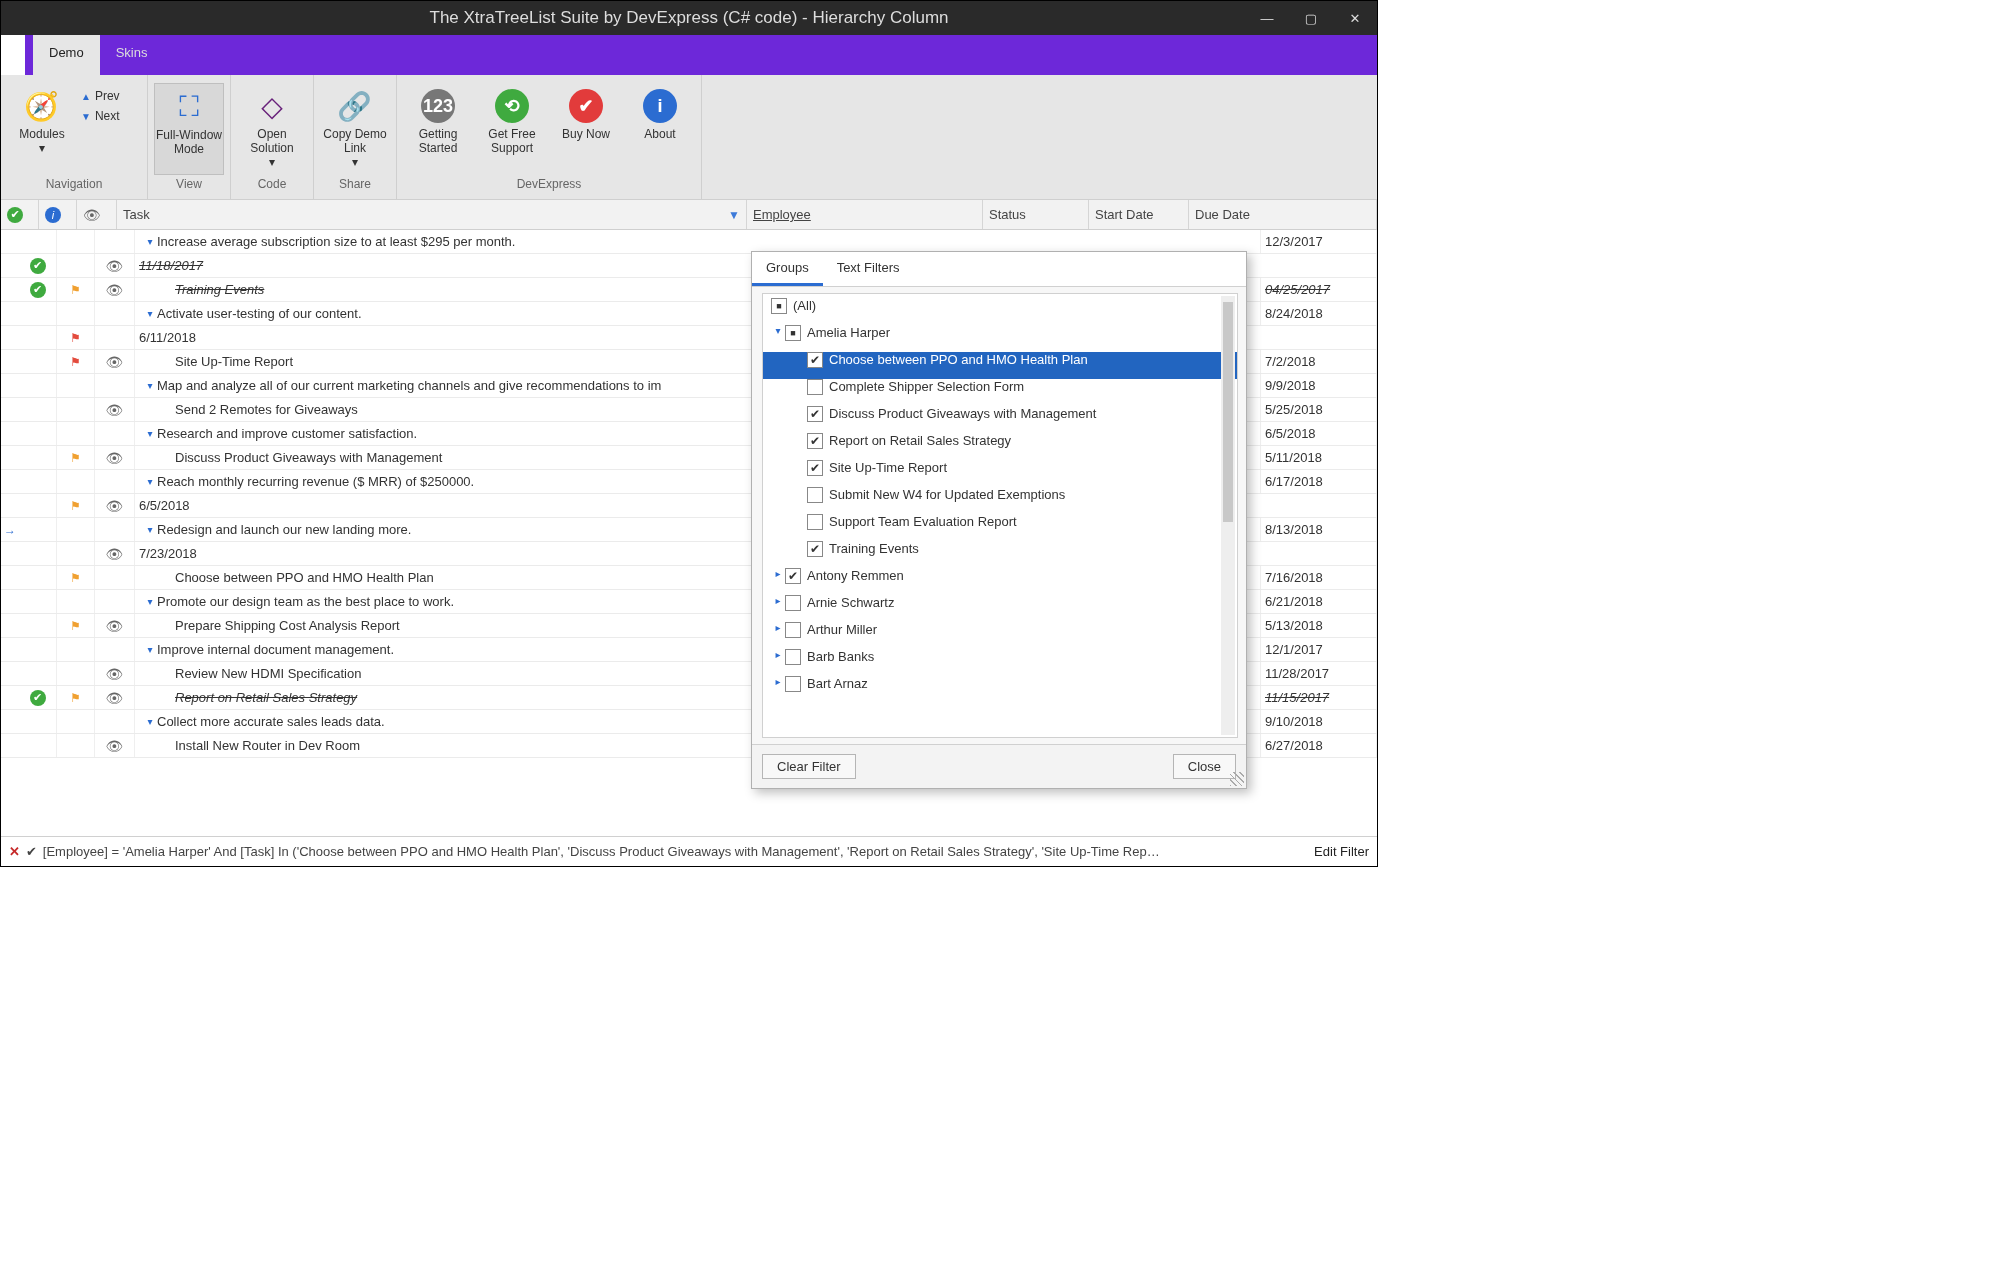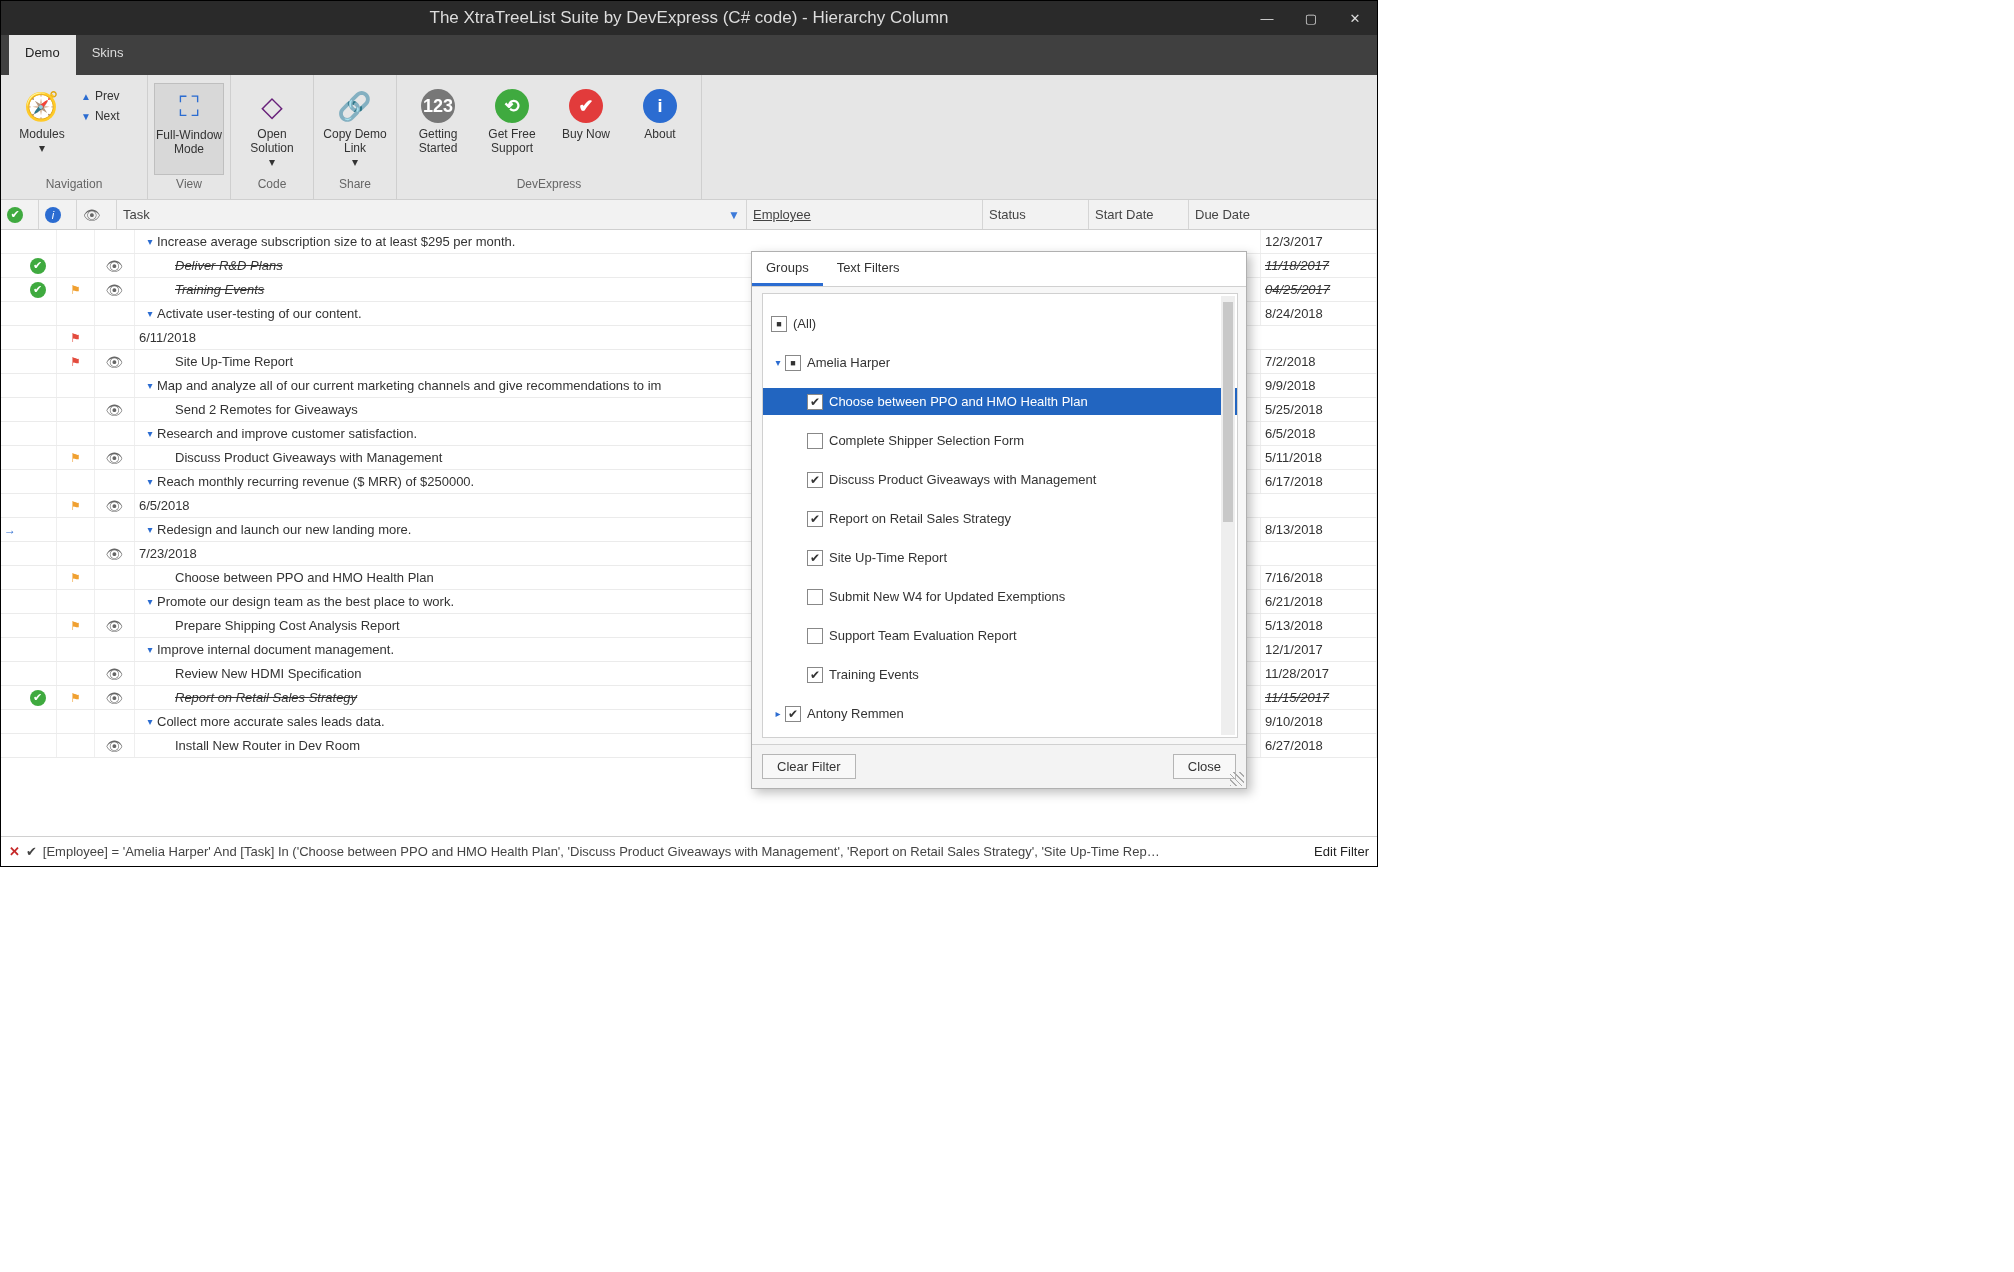--- a/index.html
+++ b/index.html
@@ -4,21 +4,21 @@
 <style>
   * { box-sizing: border-box; }
   body { margin: 0; font-family: "Segoe UI", Tahoma, sans-serif; font-size: 13px; background: #fff; color: #333; user-select: none; }
   .wrap { width: 1378px; height: 867px; border: 1px solid #000; display: flex; flex-direction: column; position: relative; }
   
   .titlebar { height: 34px; background: #2a2a2a; color: #ddd; display: flex; align-items: center; justify-content: center; position: relative; }
   .titlebar .t { font-size: 17px; }
   .titlebar .ctrls { position: absolute; right: 0; top: 0; display: flex; height: 100%; }
   .titlebar .ctrls div { width: 44px; display: flex; align-items: center; justify-content: center; color: #ddd; }
   
-  .tabbar { height: 40px; background: #404040; display: flex; padding-left: 8px; }
+  .tabbar { height: 40px; background: #6d28d9; display: flex; padding-left: 8px; margin-left: 24px; }
   .tab { padding: 10px 16px; color: #ddd; }
   .tab.active { background: #e6e6e6; color: #222; }
   
   .ribbon { background: #e6e6e6; border-bottom: 1px solid #cfcfcf; display: flex; }
   .rgroup { border-right: 1px solid #cfcfcf; padding: 4px 6px; display: flex; flex-direction: column; align-items: center; justify-content: space-between; }
   .rgroup .buttons { display: flex; align-items: flex-start; gap: 4px; padding-top: 4px; }
   .rgroup .cap { color: #666; font-size: 12px; padding: 2px 0 4px; text-align:center; }
   .ribbtn { display:flex; flex-direction:column; align-items:center; justify-content:flex-start; width:70px; height:92px; padding-top:6px; }
   .ribbtn.sel { background:#d8d8d8; border:1px solid #bfbfbf; }
   .ribbtn .ic { width:34px; height:34px; display:flex; align-items:center; justify-content:center; font-size:28px; }
@@ -43,21 +43,21 @@
   .strike { text-decoration: line-through; font-style: italic; }
   .strike-date { text-decoration: line-through; font-style: italic; }
   .rowarrow { width:18px; display:inline-flex; justify-content:center; color:#2b6cd1; font-size:12px; }
   
   .popup { position:absolute; z-index:50; width:496px; height:538px; background:#fff; border:1px solid #b0b0b0; box-shadow:4px 4px 10px rgba(0,0,0,0.25); display:flex; flex-direction:column; }
   .popup .ptabs { display:flex; border-bottom:1px solid #d0d0d0; }
   .popup .ptab { padding:8px 14px; }
   .popup .ptab.active { border-bottom:3px solid #2b6cd1; }
   .popup .plist { flex:1; overflow:auto; padding:6px 8px 6px 10px; background:#f7f7f7; position:relative;}
   .popup .plist .inner { background:#fff; border:1px solid #d0d0d0; padding:4px 0; height:100%; overflow:auto; position:relative;}
-  .popup .pitem { display:flex; align-items:center; height:27px; padding:0 6px;margin-top:12px; }
+  .popup .pitem { display:flex; height:27px; padding:0 6px; }
   .popup .pitem.sel { background:#2265c0; color:#fff; }
   .popup .cb { width:16px; height:16px; border:1px solid #888; display:inline-flex; align-items:center; justify-content:center; margin-right:6px; background:#fff; color:#333; font-size:12px;}
   .popup .cb.tri::after { content:'■'; font-size:9px; }
   .popup .footer { height:44px; border-top:1px solid #d0d0d0; display:flex; align-items:center; justify-content:space-between; padding:0 10px; background:#f3f3f3; }
   .popup .btn { border:1px solid #b5b5b5; padding:4px 14px; background:#f8f8f8; }
   .grip { position:absolute; right:2px; bottom:2px; width:14px; height:14px; background:
     repeating-linear-gradient(45deg,#aaa 0 1px,transparent 1px 4px);}
   
   .filterbar { height:30px; border-top:1px solid #d0d0d0; background:#fff; display:flex; align-items:center; padding:0 8px; gap:6px; font-size:13px; color:#444; }
   .filterbar .x { color:#c62929; font-weight:bold; }
@@ -204,24 +204,20 @@
         </div>
         <div class="row">
           <span class="rowarrow"></span>
           <div class="cell" style="width:38px;justify-content:center">
             <span class="donecircle">✔</span>
           </div>
           <div class="cell" style="width:38px;justify-content:center"></div>
           <div class="cell" style="width:40px;justify-content:center">
             <span class="eye">👁</span>
           </div>
-          <div class="cell task" style="width:1126px;padding-left:26px">
-            <span class="chev"></span>
-            <span class="strike">Deliver R&amp;D Plans</span>
-          </div>
           <div class="cell" style="flex:1">
             <span class="strike-date">11/18/2017</span>
           </div>
         </div>
         <div class="row">
           <span class="rowarrow"></span>
           <div class="cell" style="width:38px;justify-content:center">
             <span class="donecircle">✔</span>
           </div>
           <div class="cell" style="width:38px;justify-content:center">

